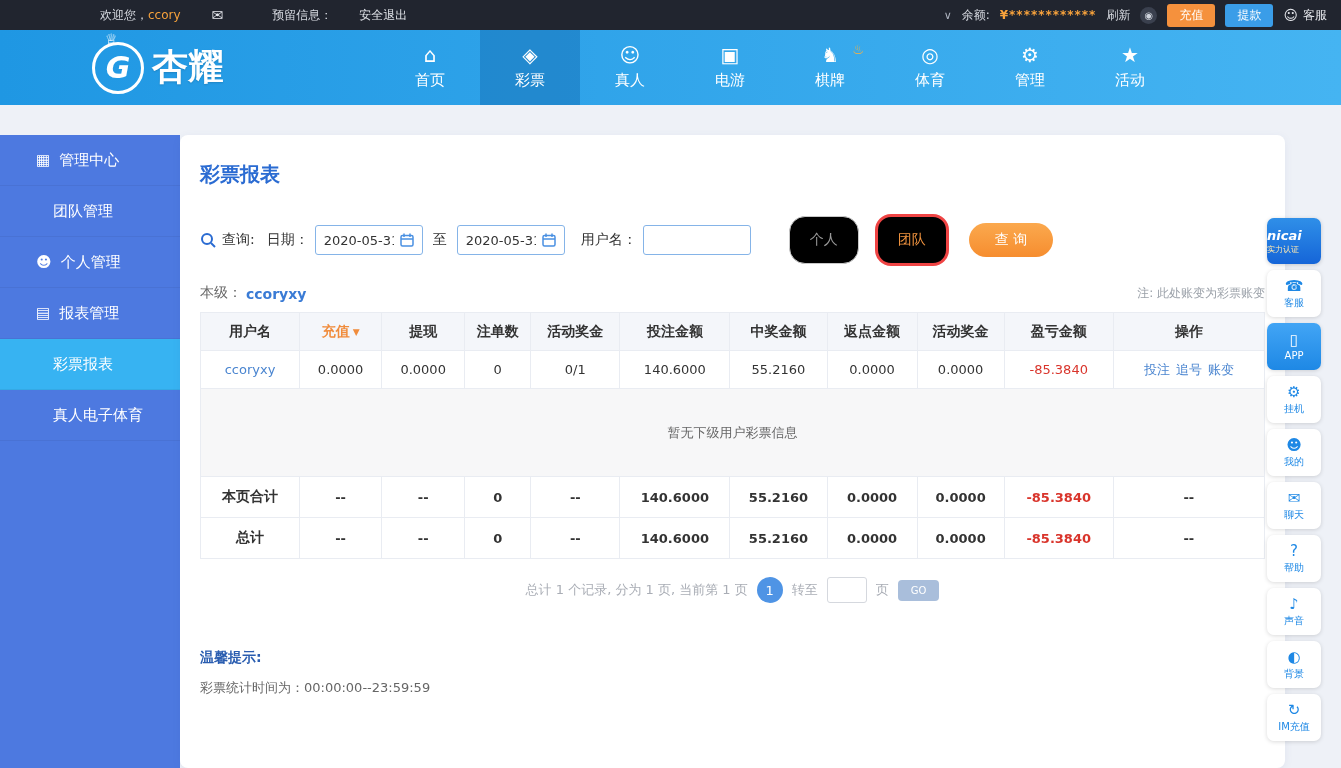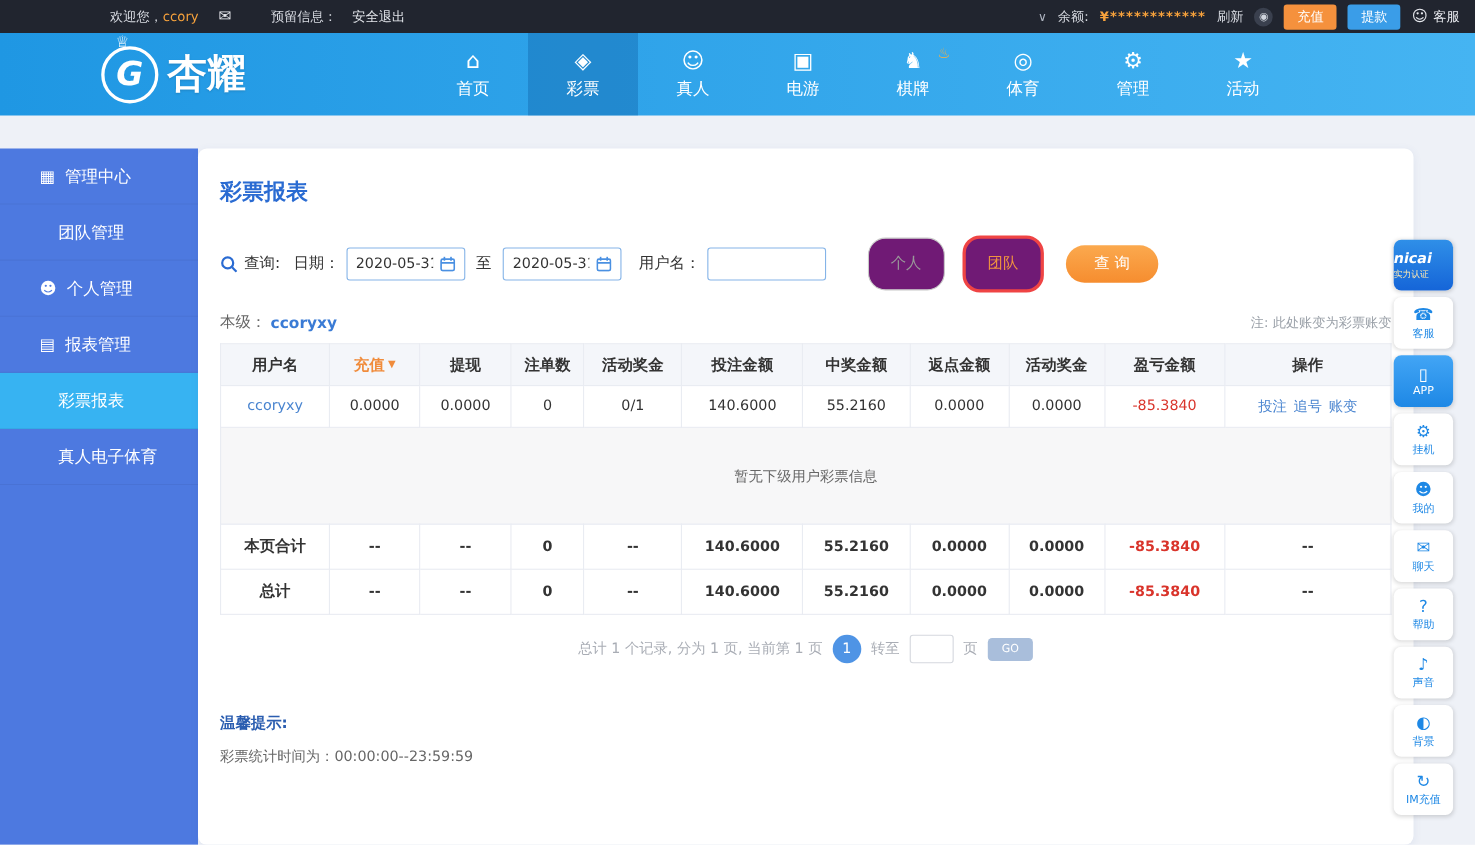--- a/index.html
+++ b/index.html
@@ -1,21 +1,21 @@
 <!DOCTYPE html>
 <html><head>
 <meta charset="utf-8">
 <style>
   * { margin:0; padding:0; box-sizing:border-box; }
   html,body { width:1341px; height:768px; overflow:hidden; }
   body { font-family:"DejaVu Sans","Liberation Sans",sans-serif; background:#eef1f7; position:relative; font-size:13px; color:#333; }
   a { text-decoration:none; cursor:pointer; }
 
   
-  .topbar { height:30px; background:#21252f; color:#d8dbe2; display:flex; align-items:center; padding:0 14px; font-size:12px; gap:8px; }
+  .topbar { height:30px; background:#21252f; color:#d8dbe2; display:flex; align-items:center; padding:0 14px; font-size:12px; gap:21px; }
   .topbar .welcome { margin-left:86px; }
   .topbar .uname { color:#f7a23c; }
   .topbar .mail { font-size:14px; color:#e8eaef; margin:0 10px; cursor:pointer; }
   .topbar .sep-txt { margin-left:18px; }
   .topbar .logout { color:#e2e5ea; margin-left:6px; cursor:pointer; }
   .topbar .right { margin-left:auto; display:flex; align-items:center; gap:10px; }
   .topbar .caret { color:#aeb4c0; font-size:11px; }
   .topbar .balance-val { color:#f7a23c; font-weight:bold; letter-spacing:1px; }
   .topbar .refresh { cursor:pointer; }
   .topbar .eye { width:17px; height:17px; border-radius:50%; background:#3a404e; color:#cfd4dd; display:inline-flex; align-items:center; justify-content:center; font-size:10px; cursor:pointer; }
@@ -53,21 +53,21 @@
   .page-title { color:#2a6bd2; font-size:20px; font-weight:bold; margin:26px 0 26px; }
 
   
   .query-row { display:flex; align-items:center; font-size:14px; color:#333; }
   .query-row .q-label { margin:0 6px 0 6px; }
   .date-box { display:inline-flex; align-items:center; border:1px solid #85b4e8; border-radius:3px; height:30px; padding:0 8px; background:#fff; gap:6px; }
   .date-box input { border:none; outline:none; width:70px; font-size:13px; color:#333; font-family:inherit; background:transparent; }
   .to-label { margin:0 10px; }
   .uname-label { margin-left:16px; margin-right:6px; }
   .uname-input { border:1px solid #85b4e8; border-radius:3px; height:30px; width:108px; padding:0 8px; font-size:13px; font-family:inherit; outline:none; }
-  .round-btn { border-radius:16px; font-size:14px; padding:14px 20px; cursor:pointer; background:#701a75; font-family:inherit; }
+  .round-btn { border-radius:16px; font-size:14px; padding:14px 20px; cursor:pointer; background:#000000; font-family:inherit; }
   .btn-personal { border:1px solid #c8c8c8; color:#9a9a9a; margin-left:38px; }
   .btn-team { border:3px solid #ef4444; color:#f0933f; margin-left:16px; }
   .btn-search { border:none; background:linear-gradient(180deg,#fba94e,#f68d2f); color:#fff; margin-left:20px; padding:8px 26px; border-radius:17px; }
 
   
   .level-row { display:flex; align-items:flex-end; margin-top:18px; font-size:14px; }
   .level-label { color:#666; }
   .level-value { color:#3a7bd5; font-weight:bold; margin-left:4px; cursor:pointer; }
   .note { margin-left:auto; color:#9aa0a8; font-size:12px; }
 

